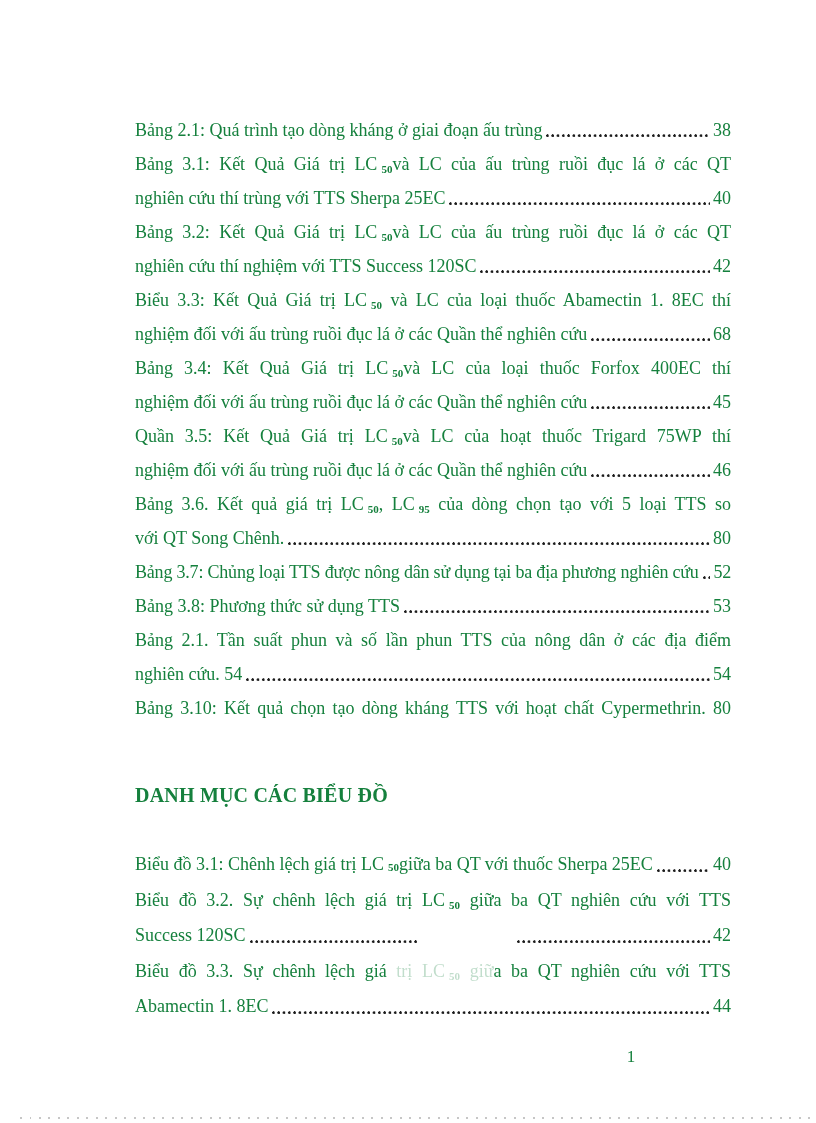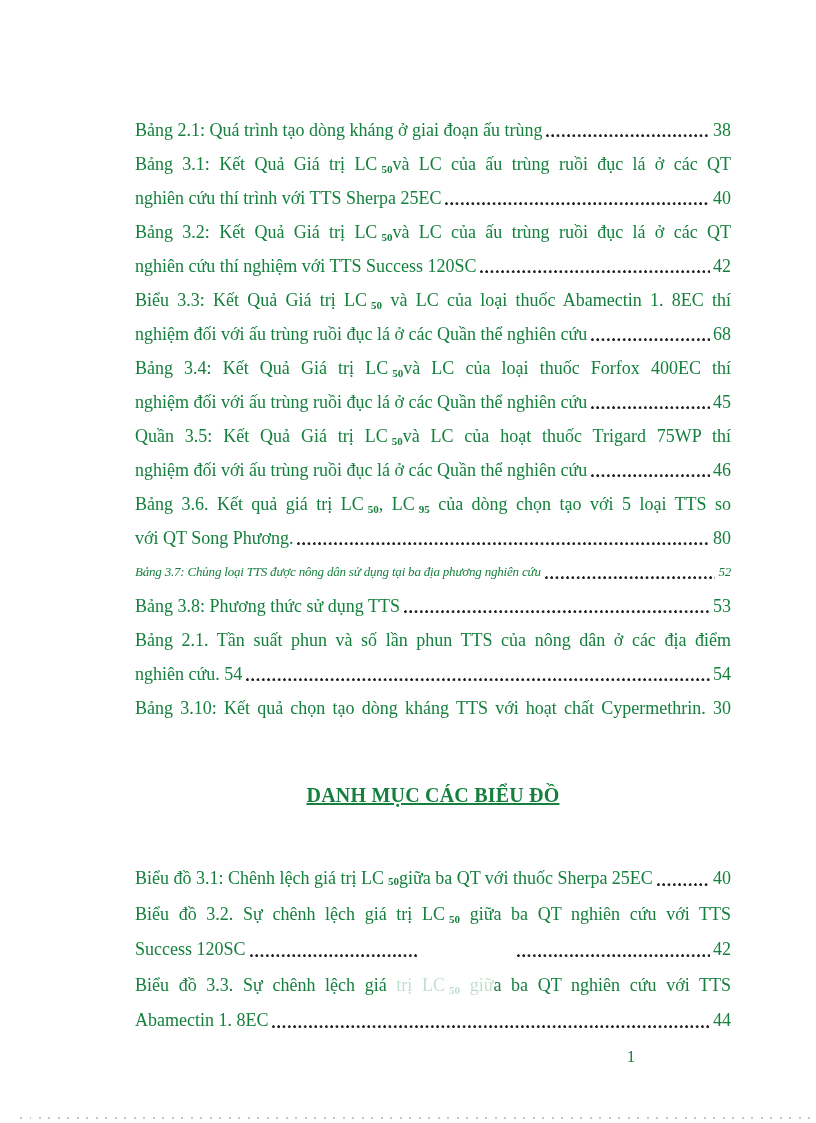--- a/index.html
+++ b/index.html
@@ -36,23 +36,22 @@
     display: flex;
     overflow: hidden;
     white-space: normal;
   }
   .line.justify {
     display: block;
     text-align: justify;
     text-align-last: justify;
   }
   .line.condensed {
-    font-size: 13px;
+    font-size: 18px;
     letter-spacing: -0.2px;
-    font-style: italic;
   }
   .t { flex-shrink: 0; }
   .sub {
     font-size: 11px;
     font-weight: bold;
     position: relative;
     top: 3px;
     margin-left: 4px;
     flex-shrink: 0;
   }
@@ -72,27 +71,25 @@
     height: 3px;
     background-image: radial-gradient(circle at 1.4px 1.6px, #1c1c1c 1.15px, rgba(0,0,0,0) 1.5px);
     background-size: 5.3px 3px;
     background-repeat: repeat-x;
   }
   .gap { flex: 0.55 1 auto; }
   .heading {
     margin-top: 57px;
     height: 26px;
     line-height: 26px;
-    text-align: center;
     font-size: 20px;
     font-weight: bold;
     letter-spacing: 0.2px;
-    text-decoration: underline;
-  }
-  .toc-charts { margin-top: 53px; }
+  }
+  .toc-charts { margin-top: 39px; }
   .page-number {
     position: absolute;
     left: 616px;
     top: 1047px;
     width: 30px;
     text-align: center;
     font-size: 17px;
   }
   .page-break-line {
     position: absolute;
@@ -112,21 +109,21 @@
 <div class="page">
   <div class="content">
     <div class="toc toc-tables" id="table-list">
         <div class="line">
           <span class="t">Bảng 2.1: Quá trình tạo dòng kháng ở giai đoạn ấu trùng</span>
           <span class="leader"></span>
           <span class="t">38</span>
         </div>
         <div class="line justify"><span class="t">Bảng 3.1: Kết Quả Giá trị LC</span><span class="t sub">50</span><span class="t">và LC của ấu trùng ruồi đục lá ở các QT</span></div>
         <div class="line">
-          <span class="t">nghiên cứu thí trình với TTS Sherpa 25EC</span>
+          <span class="t">nghiên cứu thí trùng với TTS Sherpa 25EC</span>
           <span class="leader"></span>
           <span class="t">40</span>
         </div>
         <div class="line justify"><span class="t">Bảng 3.2: Kết Quả Giá trị LC</span><span class="t sub">50</span><span class="t">và LC của ấu trùng ruồi đục lá ở các QT</span></div>
         <div class="line">
           <span class="t">nghiên cứu thí nghiệm với TTS Success 120SC</span>
           <span class="leader"></span>
           <span class="t">42</span>
         </div>
         <div class="line justify"><span class="t">Biểu 3.3: Kết Quả Giá trị LC</span><span class="t sub">50</span><span class="t"> và LC của loại thuốc Abamectin 1. 8EC thí</span></div>
@@ -142,41 +139,41 @@
           <span class="t">45</span>
         </div>
         <div class="line justify"><span class="t">Quần 3.5: Kết Quả Giá trị LC</span><span class="t sub">50</span><span class="t">và LC của hoạt thuốc Trigard 75WP thí</span></div>
         <div class="line">
           <span class="t">nghiệm đối với ấu trùng ruồi đục lá ở các Quần thể nghiên cứu</span>
           <span class="leader"></span>
           <span class="t">46</span>
         </div>
         <div class="line justify"><span class="t">Bảng 3.6. Kết quả giá trị LC</span><span class="t sub">50</span><span class="t">, LC</span><span class="t sub">95</span><span class="t"> của dòng chọn tạo với 5 loại TTS so</span></div>
         <div class="line">
-          <span class="t">với QT Song Phương.</span>
+          <span class="t">với QT Song Chênh.</span>
           <span class="leader"></span>
           <span class="t">80</span>
         </div>
         <div class="line condensed">
           <span class="t">Bảng 3.7: Chủng loại TTS được nông dân sử dụng tại ba địa phương nghiên cứu</span>
           <span class="leader"></span>
           <span class="t">52</span>
         </div>
         <div class="line">
           <span class="t">Bảng 3.8: Phương thức sử dụng TTS</span>
           <span class="leader"></span>
           <span class="t">53</span>
         </div>
         <div class="line justify"><span class="t">Bảng 2.1. Tần suất phun và số lần phun TTS của nông dân ở các địa điểm</span></div>
         <div class="line">
           <span class="t">nghiên cứu. 54</span>
           <span class="leader"></span>
           <span class="t">54</span>
         </div>
-        <div class="line justify"><span class="t">Bảng 3.10: Kết quả chọn tạo dòng kháng TTS với hoạt chất Cypermethrin. 30</span></div>
+        <div class="line justify"><span class="t">Bảng 3.10: Kết quả chọn tạo dòng kháng TTS với hoạt chất Cypermethrin. 80</span></div>
       </div>
     <div class="heading">DANH MỤC CÁC BIỂU ĐỒ</div>
     <div class="toc toc-charts" id="chart-list">
         <div class="line">
           <span class="t">Biểu đồ 3.1: Chênh lệch giá trị LC</span>
           <span class="t sub">50</span>
           <span class="t">giữa ba QT với thuốc Sherpa 25EC</span>
           <span class="leader"></span>
           <span class="t">40</span>
         </div>

